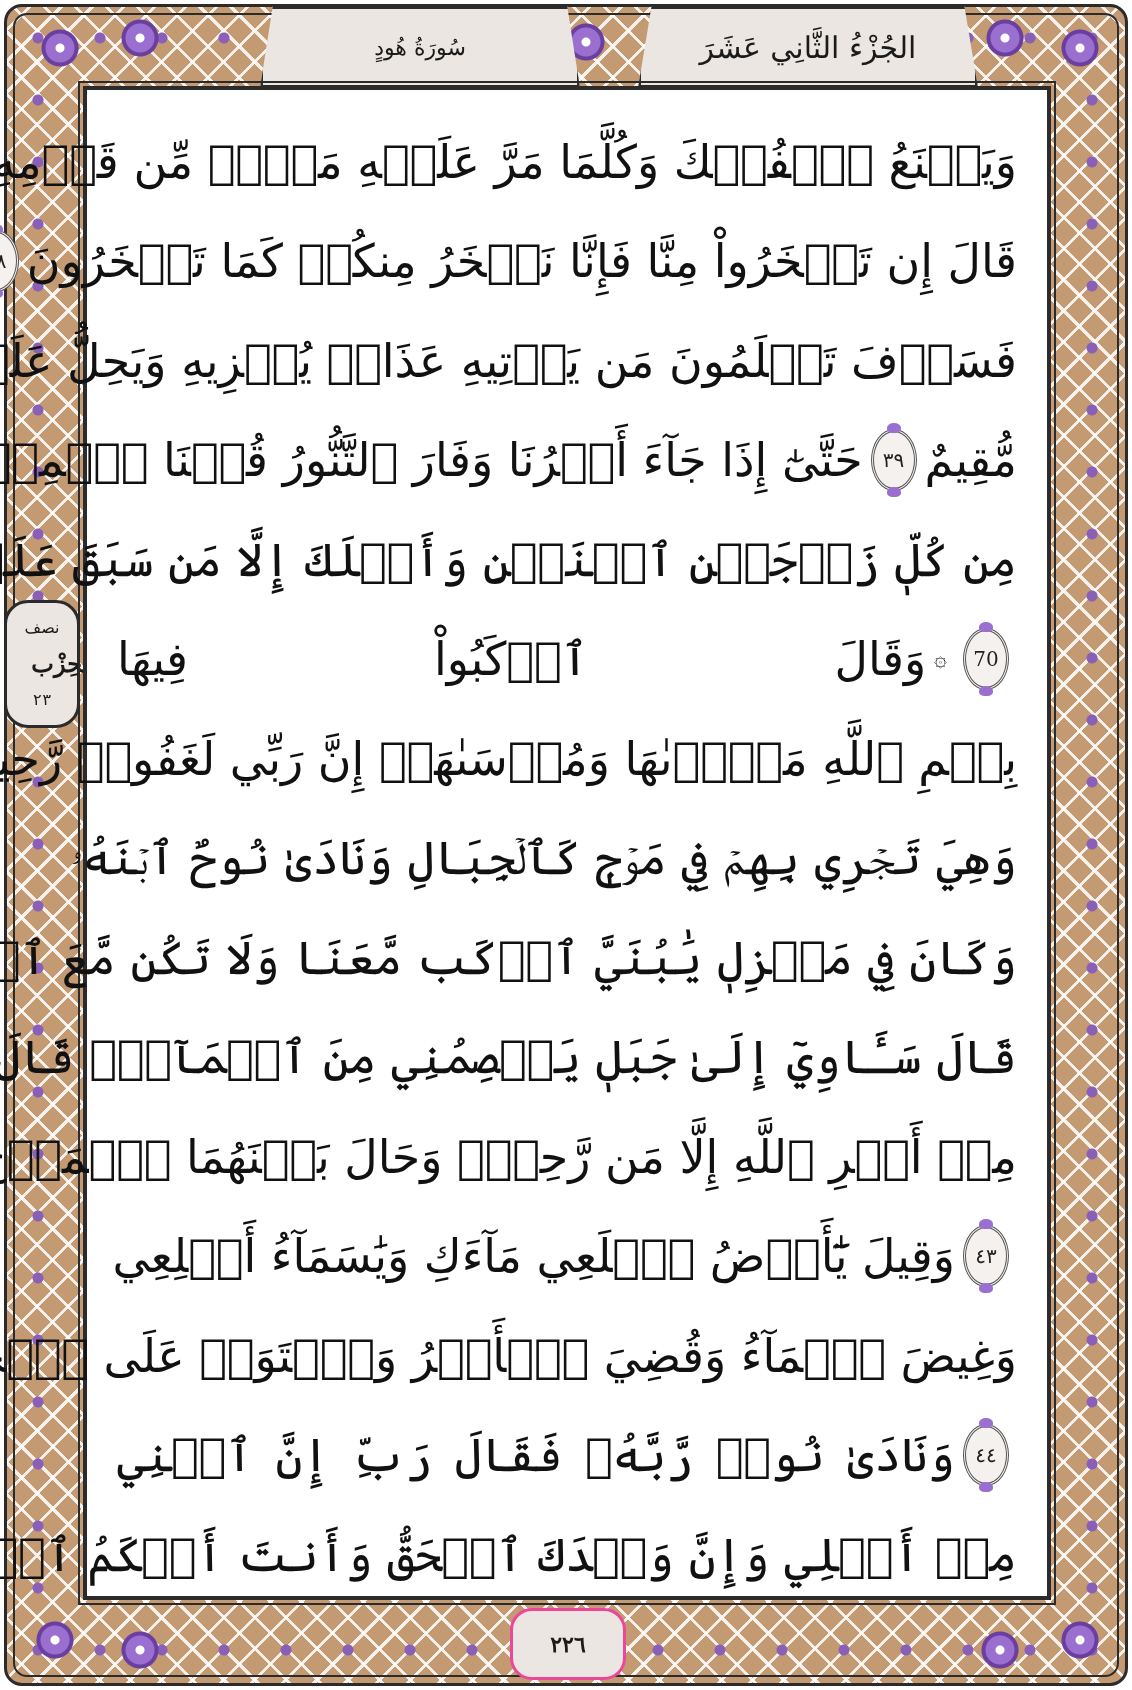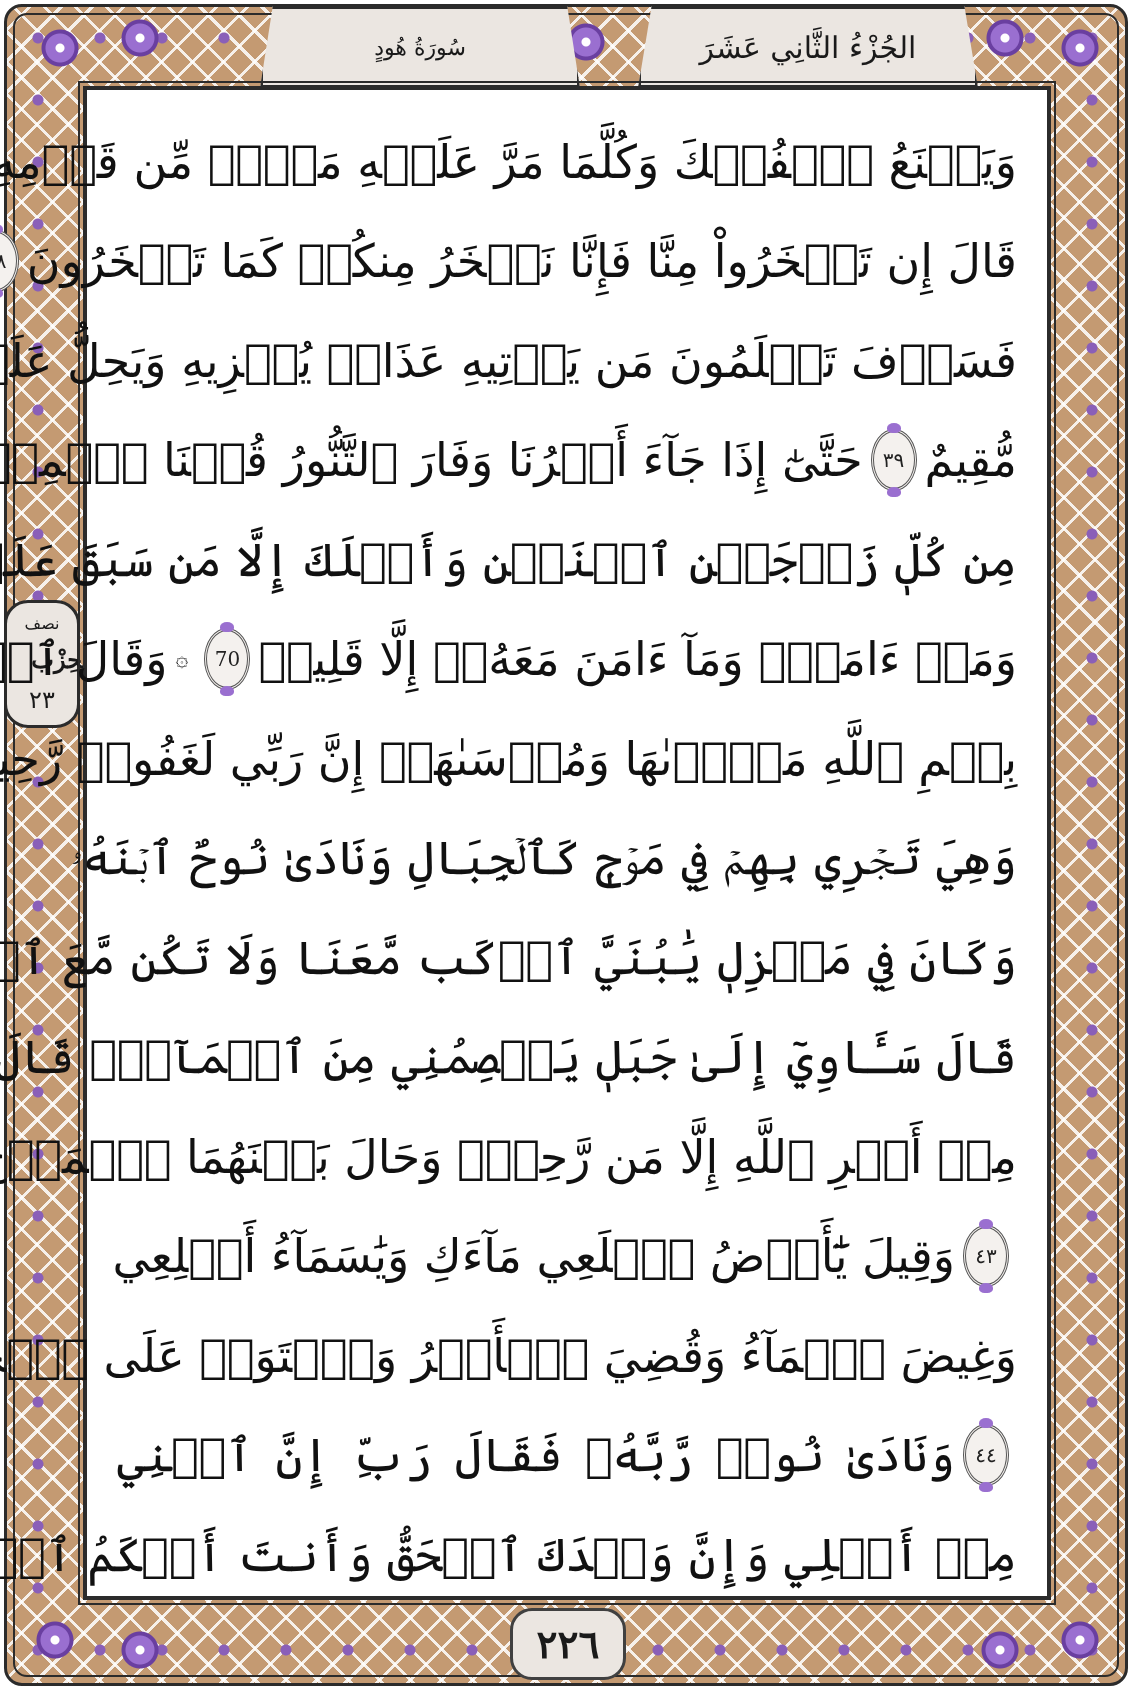--- a/index.html
+++ b/index.html
@@ -70,27 +70,27 @@
     .star { font-size: 22px; margin: 0 8px; color: #222; }
     
     .hizb {
       position: absolute; left: 4px; top: 600px; width: 76px; height: 128px;
       background: #ebe6e1; border: 3px solid #2b2b2b; border-radius: 24px;
       box-sizing: border-box; display: flex; flex-direction: column;
       align-items: center; justify-content: center; color: #1a1a1a; direction: rtl; gap: 12px;
     }
     .hizb .h1 { font-size: 16px; }
     .hizb .h2 { font-size: 24px; font-weight: bold; padding-left: 44px; }
-    .hizb .h3 { font-size: 24px; }
+    .hizb .h3 { font-size: 16px; font-family: Liberation Mono, monospace; }
     
     .pagenum {
       position: absolute; left: 510px; top: 1608px; width: 116px; height: 72px;
-      background: #ebe6e1; border: 3px solid #404040; border-radius: 22px;
+      background: #ebe6e1; border: 3px solid #ec4899; border-radius: 22px;
       box-sizing: border-box; display: flex; align-items: center; justify-content: center;
-      font-size: 39px; font-weight: bold; color: #1a1a1a; direction: rtl;
+      font-size: 22px; font-weight: bold; color: #1a1a1a; direction: rtl;
     }
   </style>
 </head>
 <body>
 
 <div class="frame"></div>
 
 <div class="flower" style="left:40px;top:28px;"></div>
 <div class="flower" style="left:120px;top:18px;"></div>
 <div class="flower" style="left:985px;top:18px;"></div>
@@ -128,21 +128,20 @@
       </div>
       <div class="line">
         <span class="txt">مُّقِيمٌ</span>
         <span class="ayah">٣٩</span>
         <span class="txt">حَتَّىٰٓ إِذَا جَآءَ أَمۡرُنَا وَفَارَ ٱلتَّنُّورُ قُلۡنَا ٱحۡمِلۡ فِيهَا</span>
       </div>
       <div class="line">
         <span class="txt">مِن كُلّٖ زَوۡجَيۡنِ ٱثۡنَيۡنِ وَأَهۡلَكَ إِلَّا مَن سَبَقَ عَلَيۡهِ ٱلۡقَوۡلُ</span>
       </div>
       <div class="line">
-        <span class="txt">وَمَنۡ ءَامَنَۚ وَمَآ ءَامَنَ مَعَهُۥٓ إِلَّا قَلِيلٞ</span>
         <span class="ayah">70</span>
         <span class="star">۞</span>
         <span class="txt">وَقَالَ ٱرۡكَبُواْ فِيهَا</span>
       </div>
       <div class="line">
         <span class="txt">بِسۡمِ ٱللَّهِ مَجۡرٜىٰهَا وَمُرۡسَىٰهَآۚ إِنَّ رَبِّي لَغَفُورٞ رَّحِيمٞ</span>
       </div>
       <div class="line">
         <span class="txt">وَهِيَ تَجۡرِي بِهِمۡ فِي مَوۡجٖ كَٱلۡجِبَالِ وَنَادَىٰ نُوحٌ ٱبۡنَهُۥ</span>
       </div>

